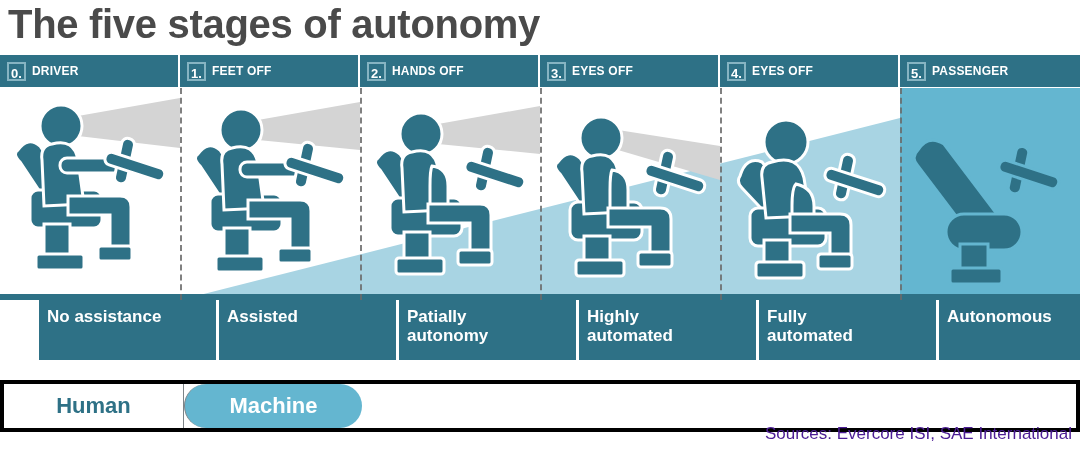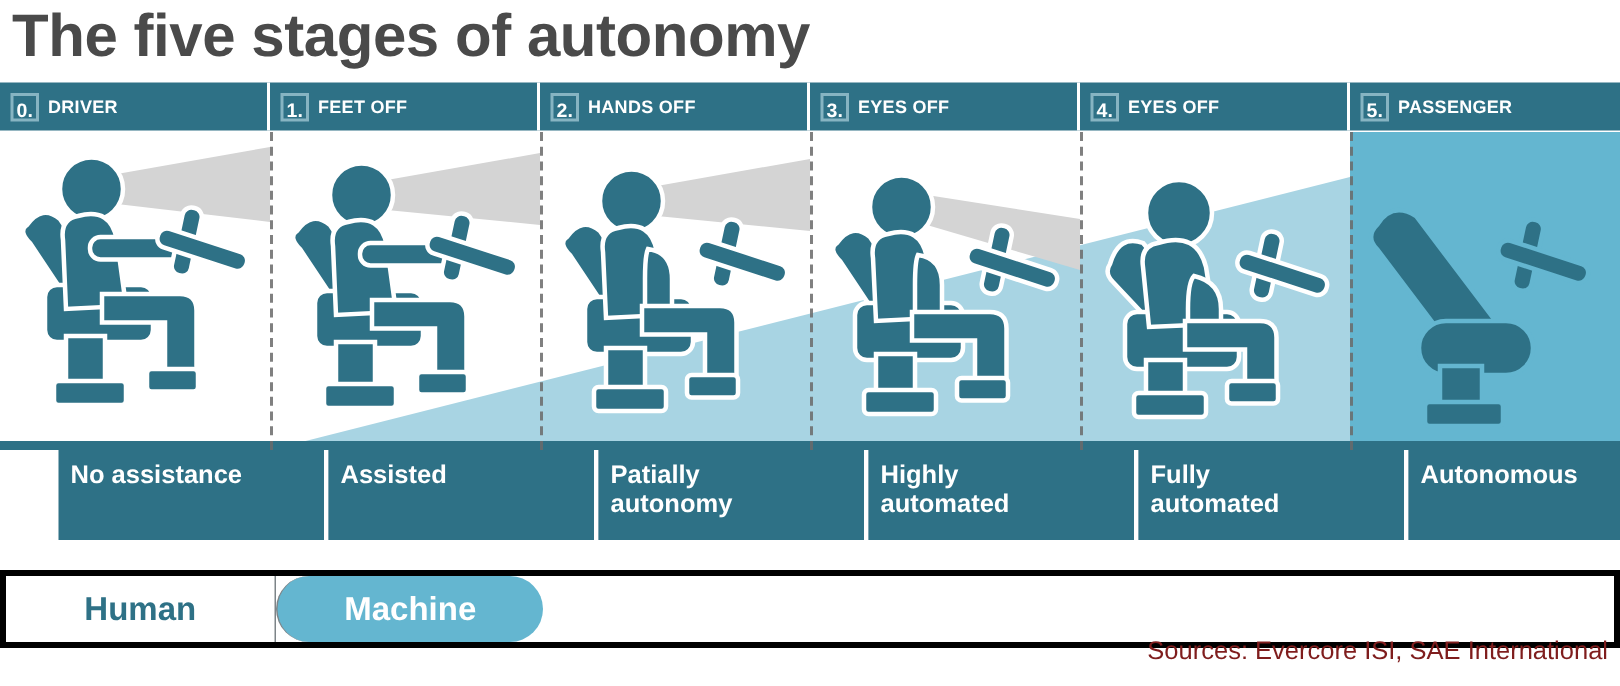--- a/index.html
+++ b/index.html
@@ -200,21 +200,21 @@
     font-size: 22px;
     font-weight: bold;
   }
 
   
   .sources {
     position: absolute;
     right: 8px;
     top: 424px;
     font-size: 17px;
-    color: #7f1d1d;
+    color: #4c1d95;
     white-space: nowrap;
   }
 </style>
 </head>
 <body>
 
 <div class="infographic">
 
   <div class="title">The five stages of autonomy</div>
 

